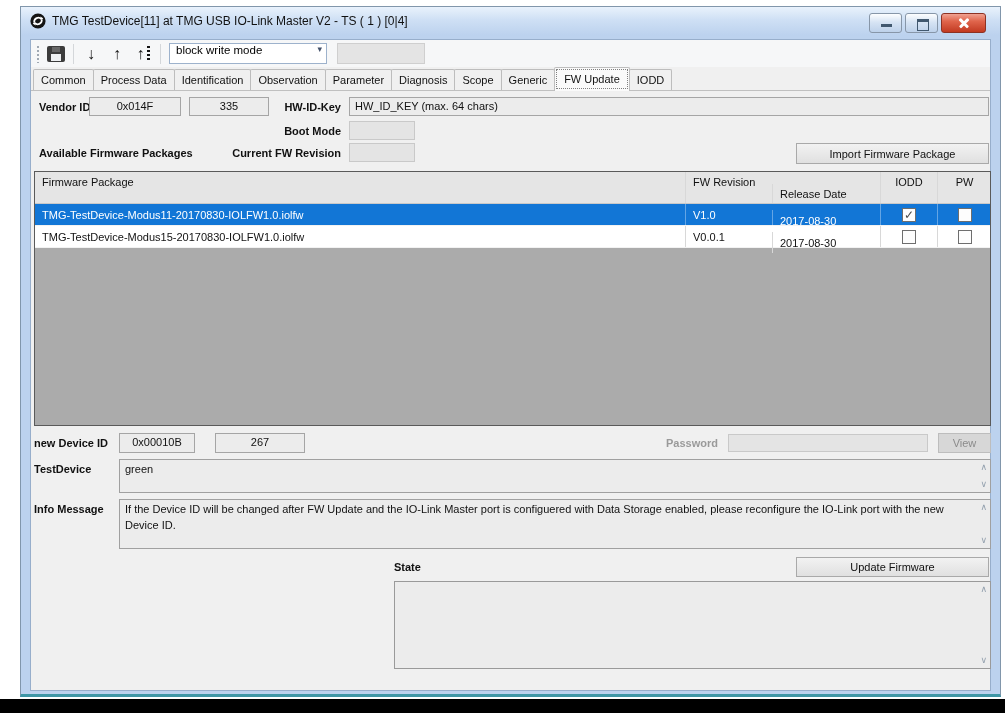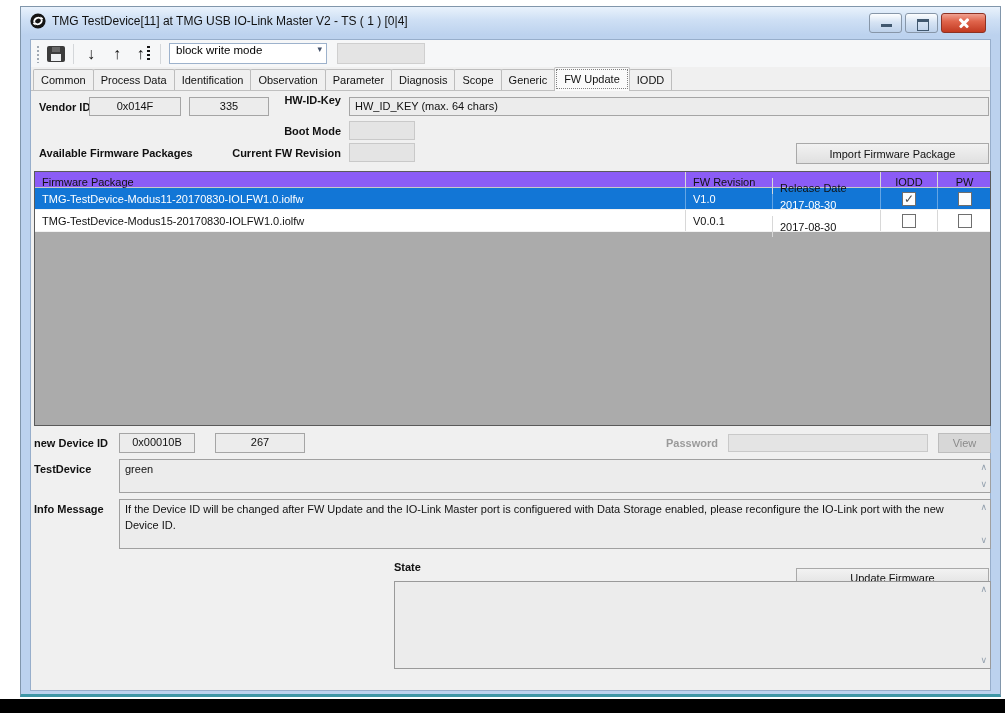--- a/index.html
+++ b/index.html
@@ -75,21 +75,21 @@
   .btn.disabled { background:#d7d7d7; border-color:#bdbdbd; color:#8b8b8b; }
   .tarea { position:absolute; background:#ececec; border:1px solid #a0a0a0;
            font-size:11px; color:#111; padding:2px 18px 2px 5px; line-height:1.45; }
   .sc-up, .sc-dn { position:absolute; right:3px; font-size:9px; color:#93a0ae; line-height:1; }
   .sc-up { top:3px; } .sc-dn { bottom:3px; }
 
   
   .fw-table { position:absolute; left:3px; top:131px; width:957px; height:255px;
               background:#ababab; border:1px solid #5a5a5a; overflow:hidden; }
   .t-row { display:flex; width:100%; }
-  .t-head { height:16px; background:#8b5cf6; border-bottom:1px solid #c9c9c9;align-items:center; }
+  .t-head { height:32px; background:#e5e5e5; border-bottom:1px solid #c9c9c9; }
   .t-cell { font-size:11px; color:#111; padding:4px 0 0 7px; white-space:nowrap; overflow:hidden; flex:none; }
   .t-cell + .t-cell { border-left:1px solid #d8d8d8; }
   .c-package { width:650px; } .c-fw { width:87px; } .c-release { width:108px;margin-top:12px; }
   .c-iodd { width:57px; text-align:center; padding-left:0; } .c-pw { width:54px; text-align:center; padding-left:0; }
   .data-row { height:22px; background:#fff; border-bottom:1px solid #f2f2f2; align-items:center; }
   .data-row .t-cell { padding-top:0; display:flex; align-items:center; height:100%; }
   .data-row .t-cell.c-iodd, .data-row .t-cell.c-pw { justify-content:center; }
   .data-row.selected { background:#1276d6; }
   .data-row.selected .t-cell { color:#fff; }
   .data-row.selected .t-cell + .t-cell { border-left-color:rgba(255,255,255,.35); }
@@ -166,21 +166,21 @@
         <div class="tab">Diagnosis</div>
         <div class="tab">Scope</div>
         <div class="tab">Generic</div>
         <div class="tab active">FW Update</div>
         <div class="tab">IODD</div>
       </div>
 
       <span class="lbl" style="left:8px; top:61px;">Vendor ID</span>
       <div class="field center" style="left:58px; top:57px; width:92px;">0x014F</div>
       <div class="field center" style="left:158px; top:57px; width:80px;">335</div>
-      <span class="lbl right" style="left:180px; top:54px; width:130px;">HW-ID-Key</span>
+      <span class="lbl right" style="left:180px; top:61px; width:130px;">HW-ID-Key</span>
       <div class="field" style="left:318px; top:57px; width:640px;">HW_ID_KEY (max. 64 chars)</div>
 
       <span class="lbl right" style="left:180px; top:85px; width:130px;">Boot Mode</span>
       <div class="field dim" style="left:318px; top:81px; width:66px;"></div>
 
       <span class="lbl" style="left:8px; top:107px;">Available Firmware Packages</span>
       <span class="lbl right" style="left:180px; top:107px; width:130px;">Current FW Revision</span>
       <div class="field dim" style="left:318px; top:103px; width:66px;"></div>
       <div class="btn" style="left:765px; top:103px; width:193px; height:21px;">Import Firmware Package</div>
 
@@ -232,21 +232,21 @@
 
       <span class="lbl" style="left:3px; top:463px;">Info Message</span>
       <div class="tarea" style="left:88px; top:459px; width:872px; height:50px;">
         <span>If the Device ID will be changed after FW Update and the IO-Link Master port is configuered with Data Storage enabled, please reconfigure the IO-Link port with the new Device ID.</span>
         <span class="sc-up">∧</span>
         <span class="sc-dn">∨</span>
       </div>
 
 
       <span class="lbl" style="left:363px; top:521px;">State</span>
-      <div class="btn" style="left:765px; top:528px; width:193px; height:20px;">Update Firmware</div>
+      <div class="btn" style="left:765px; top:517px; width:193px; height:20px;">Update Firmware</div>
       <div class="state-box tarea" style="left:363px; top:541px; width:597px; height:88px;">
         <span></span>
         <span class="sc-up">∧</span>
         <span class="sc-dn">∨</span>
       </div>
 
     </div>
   </div>
 
   <div class="black-bar"></div>

